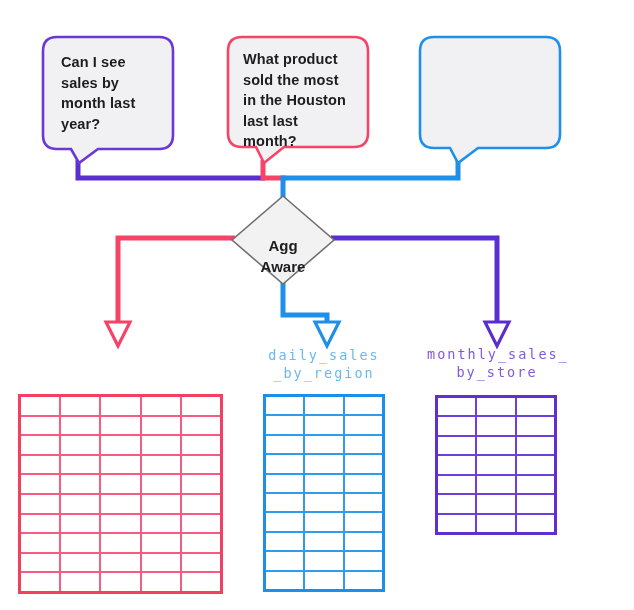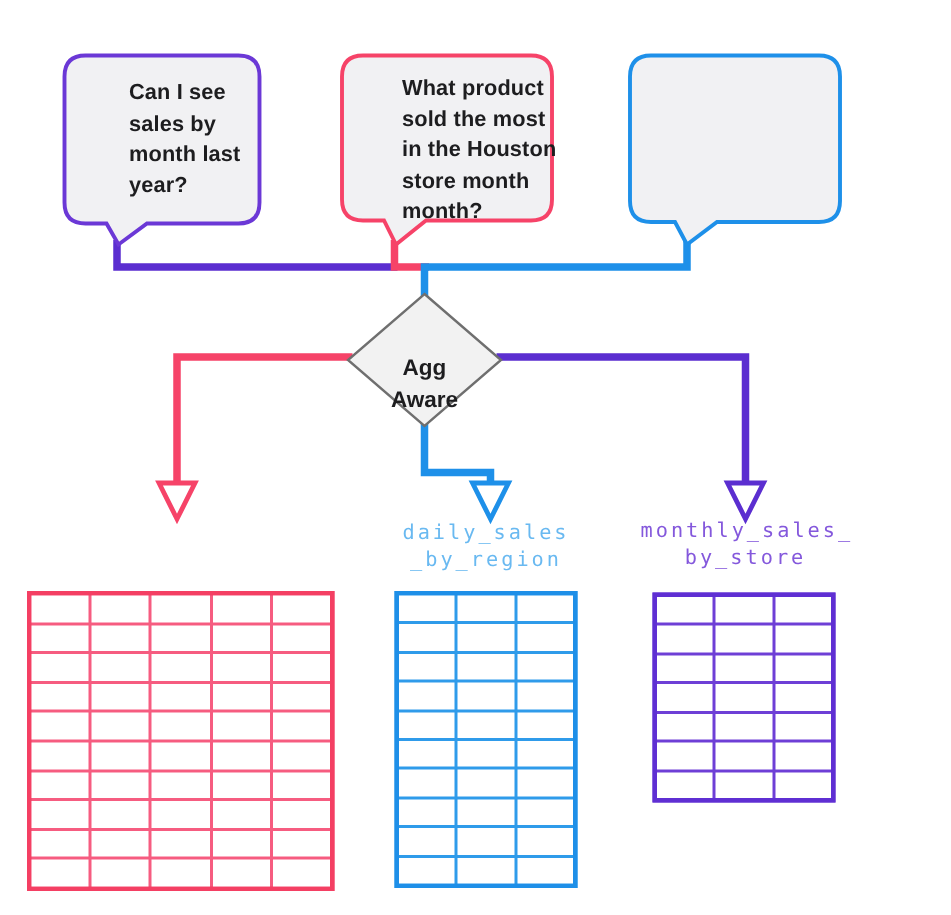--- a/index.html
+++ b/index.html
@@ -1,20 +1,20 @@
 <!DOCTYPE html>
 <html><head>
 <meta charset="utf-8">
 <style>
   html,body{margin:0;padding:0;background:#ffffff;}
   #canvas{position:relative;width:634px;height:610px;background:#ffffff;overflow:hidden;
           font-family:"Liberation Sans", sans-serif;}
   #lines{position:absolute;left:0;top:0;}
   .bubble-text{position:absolute;white-space:pre-line;color:#1d1d1f;
-               font-size:14.5px;line-height:20.5px;font-weight:600;letter-spacing:.1px;margin-left:25px;}
+               font-size:14.5px;line-height:20.5px;font-weight:600;letter-spacing:.1px;}
   .diamond-label{position:absolute;left:251px;top:233px;width:64px;height:46px;
                  display:flex;align-items:center;justify-content:center;text-align:center;
                  white-space:pre-line;font-size:15px;line-height:21px;color:#1d1d1f;font-weight:600;}
   .tbl-label{position:absolute;text-align:center;
              font-family:"DejaVu Sans Mono", monospace;
              font-size:13.5px;line-height:17.5px;letter-spacing:2px;white-space:pre-line;}
   .grid{position:absolute;display:grid;gap:2px;box-sizing:border-box;border:3px solid;}
   .grid .cell{background:#ffffff;}
 </style>
 </head>
@@ -43,21 +43,21 @@
     <polygon points="283,196 334,240 283,284 232,240" stroke-width="1.6" fill="#f2f2f2" stroke="#6f6f6f"></polygon>
   </svg>
 
   <div class="bubble-text" style="left:61px;top:52px;width:108px;">Can I see
 sales by
 month last
 year?</div>
   <div class="bubble-text" style="left:243px;top:49px;width:122px;">What product
 sold the most
 in the Houston
-store month
+last last
 month?</div>
 
   <div class="diamond-label">Agg
 Aware</div>
 
   <div class="tbl-label" style="left: 427px; top: 346px; width: 140px; color: rgb(132, 88, 220);">monthly_sales_
 by_store</div>
   <div class="tbl-label" style="left: 258px; top: 347px; width: 132px; color: rgb(105, 185, 241);">daily_sales
 _by_region</div>
 

